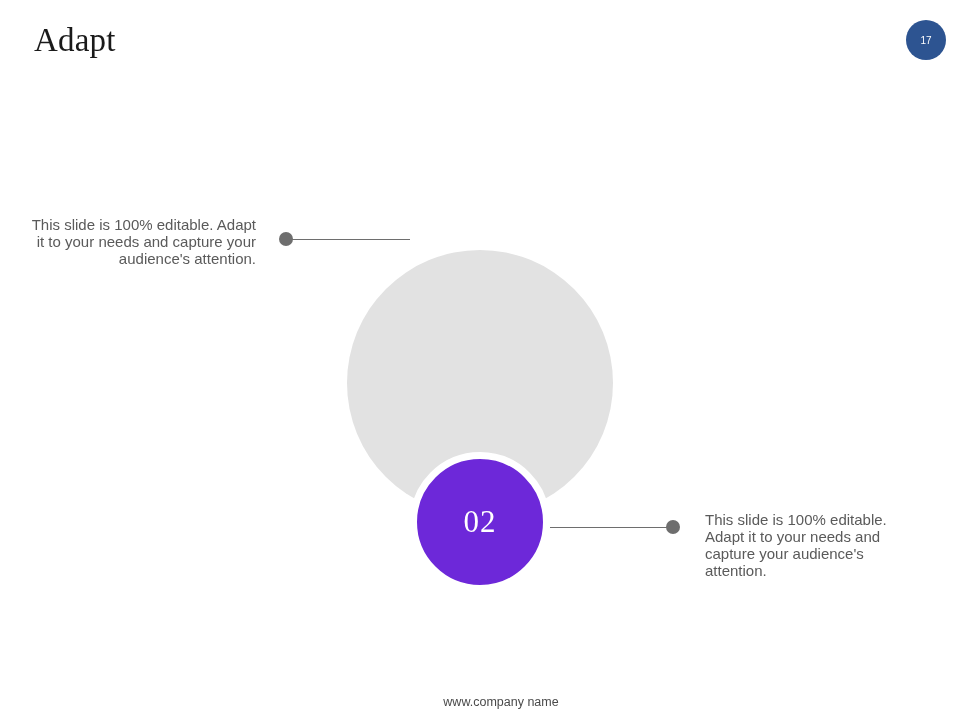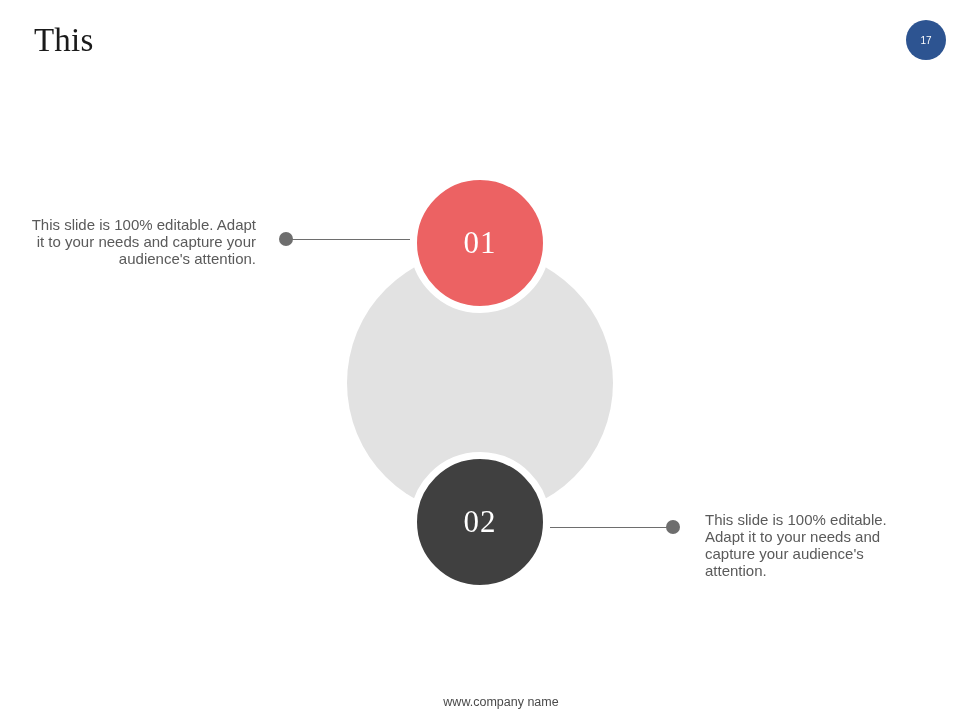--- a/index.html
+++ b/index.html
@@ -80,21 +80,21 @@
     letter-spacing: 1px;
   }
   .venn-node-01 {
     left: 410px;
     top: 173px;
     background: #ec6263;
   }
   .venn-node-02 {
     left: 410px;
     top: 452px;
-    background: #404040;
+    background: #6d28d9;
   }
 
   
   .connector-line {
     position: absolute;
     height: 1px;
     background: #6e6e6e;
   }
   .connector-line-left {
     left: 292px;
@@ -154,39 +154,36 @@
     font-size: 12.5px;
     color: #4a4a4a;
     padding-left: 21px;
   }
 </style>
 </head>
 <body>
 
 <div class="slide">
 
-  <div class="slide-title">This</div>
+  <div class="slide-title">Adapt</div>
 
   <div class="page-badge">
     <span>17</span>
   </div>
 
   <div class="venn-stage">
 
     <div class="venn-core"></div>
 
     <div class="connector-line connector-line-left"></div>
     <div class="connector-dot connector-dot-left"></div>
 
     <div class="connector-line connector-line-right"></div>
     <div class="connector-dot connector-dot-right"></div>
 
-    <div class="venn-node venn-node-01">
-      <span>01</span>
-    </div>
 
     <div class="venn-node venn-node-02">
       <span>02</span>
     </div>
 
     <div class="callout callout-left">This slide is 100% editable. Adapt it to your needs and capture your audience's attention.</div>
 
     <div class="callout callout-right">This slide is 100% editable. Adapt it to your needs and capture your audience's attention.</div>
 
   </div>

